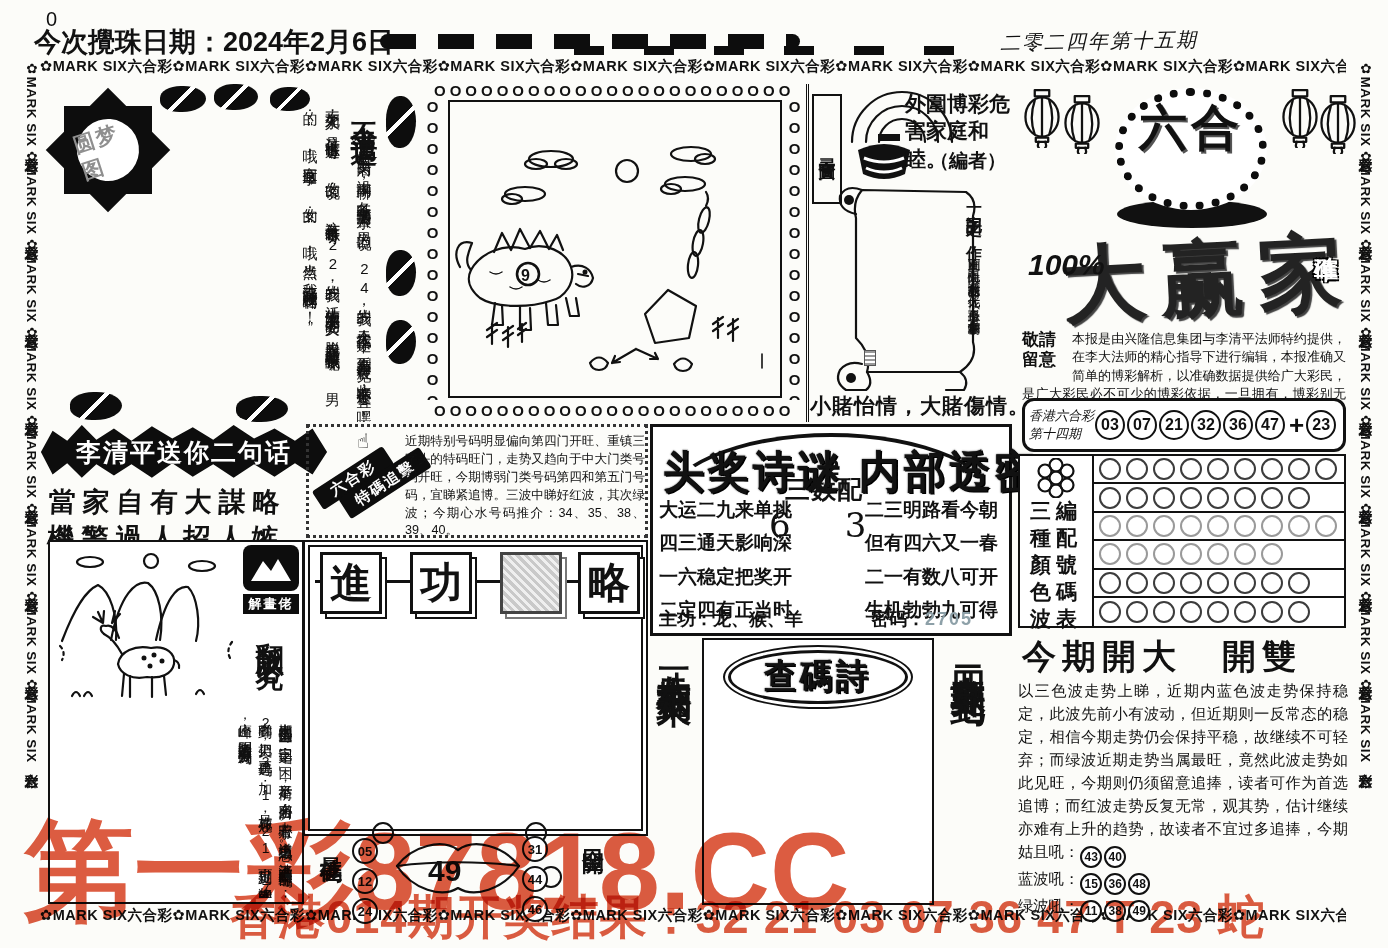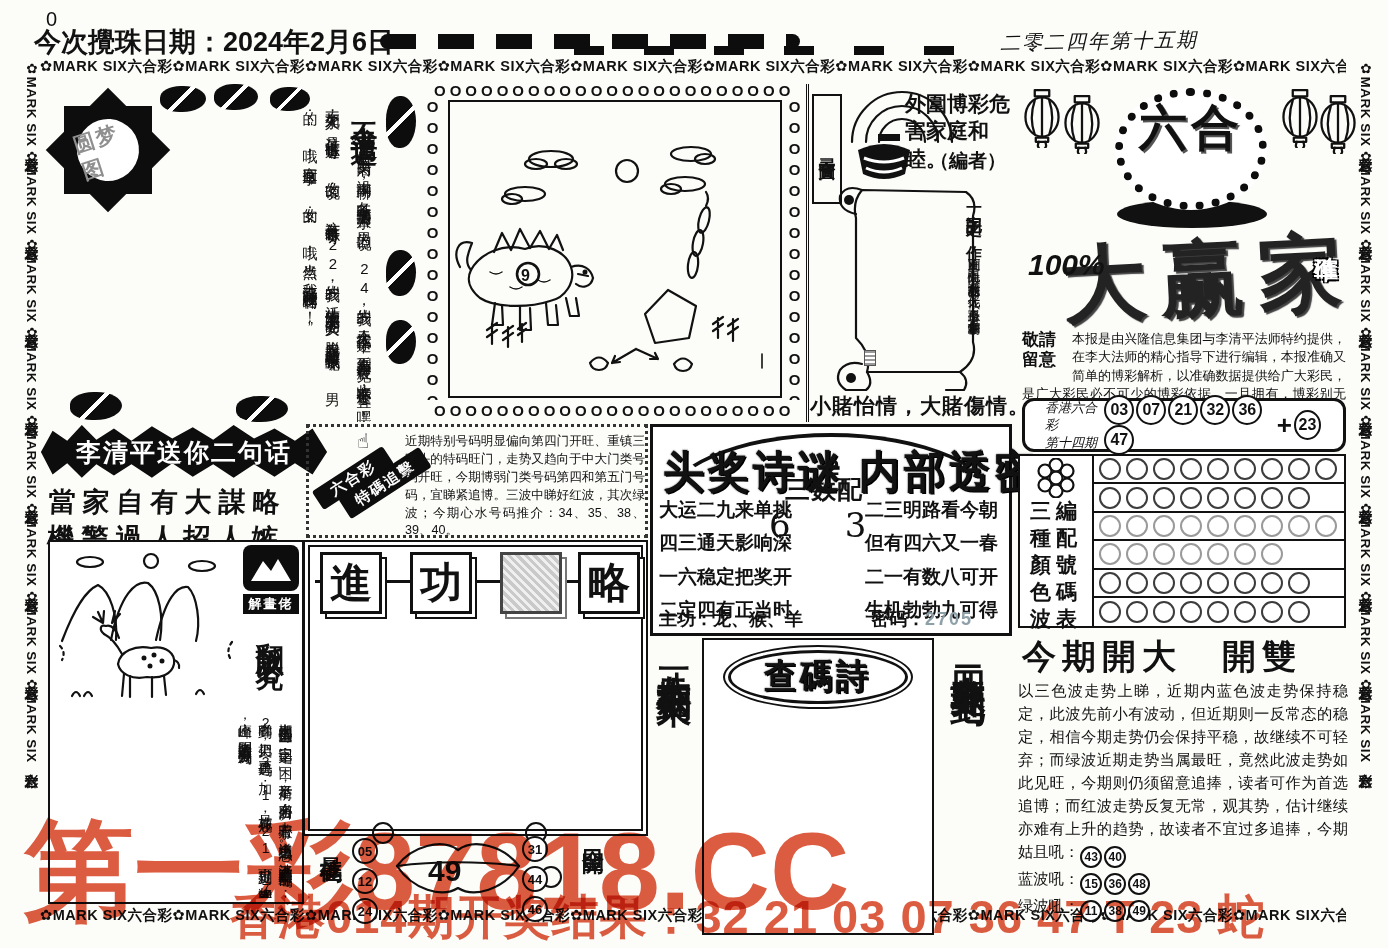--- a/index.html
+++ b/index.html
@@ -300,21 +300,21 @@
     <div class="abs poem19" style="left:6px;top:66px"><span class="">大运二九来单挑</span><br><span class="">四三通天影响深</span><br><span class="">一六稳定把奖开</span><br><span class="">二定四有正当时</span></div>
     <div class="abs poem19" style="left:212px;top:66px"><span class="">二三明路看今朝</span><br><span class="">但有四六又一春</span><br><span class="">二一有数八可开</span><br><span class="">生机勃勃九可得</span></div>
     <div class="abs b nw" style="left:6px;top:180px;font-size:18px">主功：龙、猴、羊</div>
     <div class="abs b nw" style="left:218px;top:180px;font-size:18px">
       <span>密码：</span><span style="color:#8da0a8;letter-spacing:2px">2705</span>
     </div>
   </div>
 
   
   <div class="abs bigv" style="left:650px;top:640px;height:264px">三八本期福到來</div>
-  <div class="abs panel" style="left:702px;top:638px;width:232px;height:297px">
+  <div class="abs panel" style="left:702px;top:638px;width:232px;height:267px">
     <div class="oval2 abs" style="left:24px;top:10px;width:180px;height:54px">
       <span class="brush" style="font-size:32px">查碼詩</span>
     </div>
   </div>
   <div class="abs bigv" style="left:944px;top:640px;height:264px">二四來數見七到</div>
 
   
   
   <div class="abs" style="left:1117px;top:200px;width:150px;height:28px;background:#111;border-radius:50%"></div>
   <div class="abs beads" style="left:1115px;top:88px;width:152px;height:122px;background:#fff">
@@ -372,21 +372,21 @@
   
   <div class="abs" style="left:1022px;top:330px;width:324px;height:66px">
     <div style="float:left;width:46px;margin-right:4px;font-weight:900;font-size:17px;line-height:1.15">
       <div>敬請</div>
       <div>留意</div>
     </div>
     <div class="body-sm">本报是由兴隆信息集团与李清平法师特约提供，在李大法师的精心指导下进行编辑，本报准确又简单的博彩解析，以准确数据提供给广大彩民，是广大彩民必不可少的博彩依据，一旦拥有，博彩别无他求，只要紧紧跟踪，必中大奖。</div>
   </div>
 
   
-  <div class="abs rbox" style="left:1022px;top:398px;width:324px;height:54px;display:flex;align-items:center;padding:0 20px">
+  <div class="abs rbox" style="left:1022px;top:398px;width:324px;height:54px;display:flex;align-items:center;padding:0 4px">
     <div style="width:66px;font-size:13px;line-height:1.35;font-style:italic">
       <div>香港六合彩</div>
       <div>第十四期</div>
     </div>
     <div style="display:flex;align-items:center">
       <span><span class="ball">03</span><span class="ball">07</span><span class="ball">21</span><span class="ball">32</span><span class="ball">36</span><span class="ball">47</span></span>
       <span class="b" style="font-size:26px;margin:0 2px">+</span>
       <span class="ball">23</span>
     </div>
   </div>

